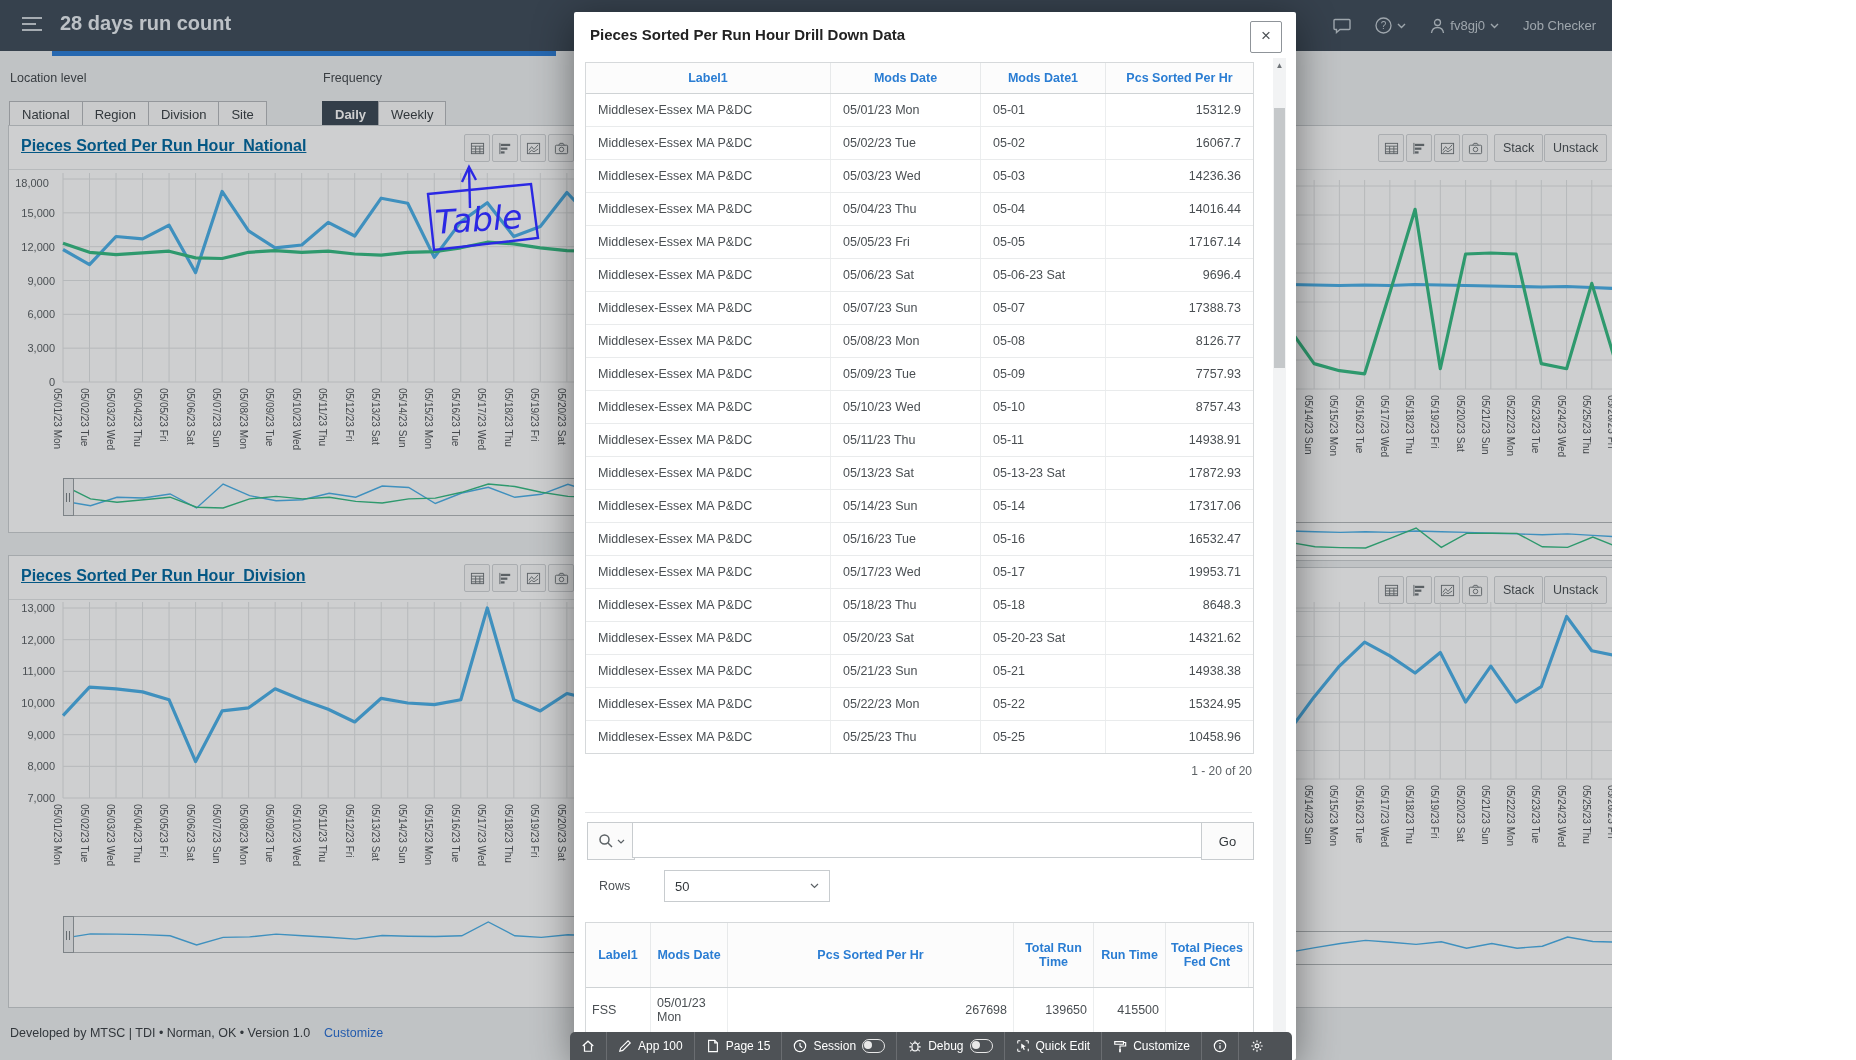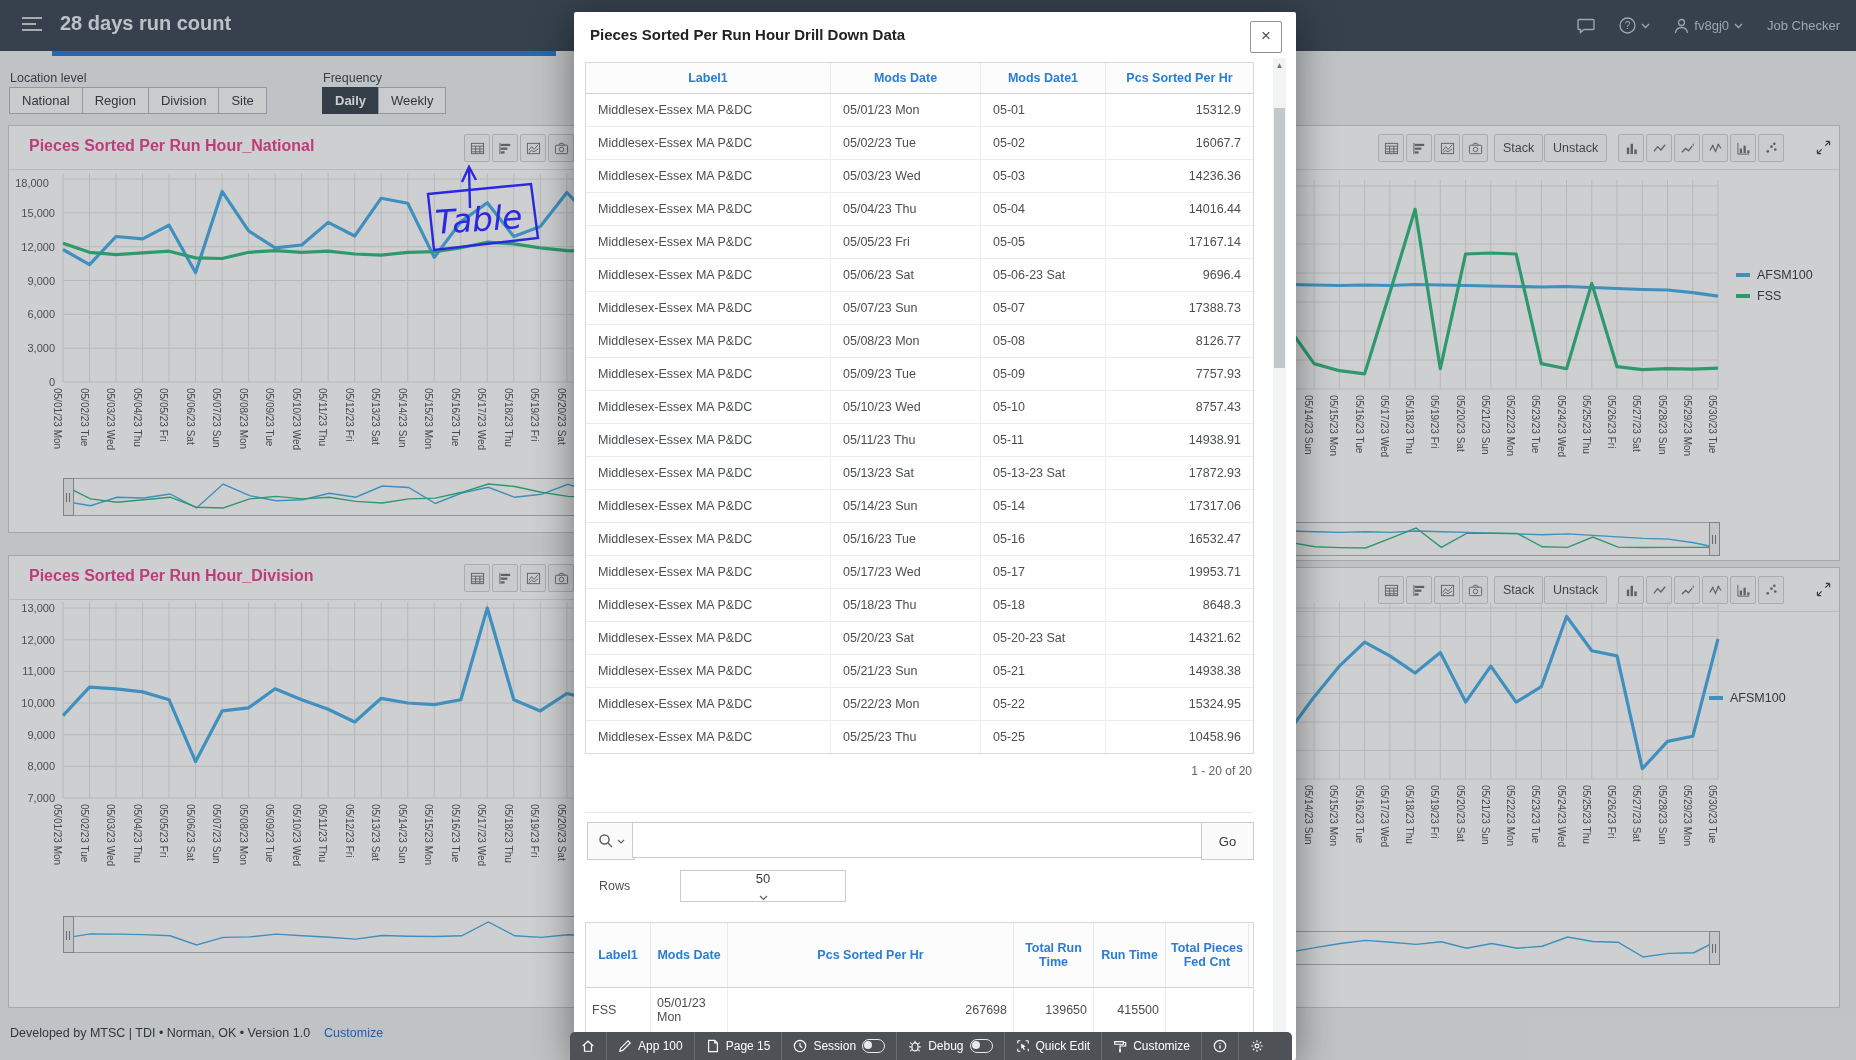--- a/index.html
+++ b/index.html
@@ -1,37 +1,37 @@
 <!DOCTYPE html>
 <html><head>
 <meta charset="utf-8">
 <style>
   html,body{margin:0;padding:0;}
-  .page{position:relative;width:1856px;height:1060px;background:#eef0f2;overflow:hidden;
+  .page{position:relative;width:1612px;height:1060px;background:#eef0f2;overflow:hidden;
         font-family:"Liberation Sans",sans-serif;-webkit-font-smoothing:antialiased;}
   .abs{position:absolute;box-sizing:border-box;}
   
   .hdr{position:absolute;left:0;top:0;width:100%;height:51px;background:#414e5c;}
   .burger{position:absolute;left:22px;top:17px;width:20px;height:16px;cursor:pointer;}
   .burger i{display:block;height:2px;background:#cdd4da;margin-bottom:4px;}
   .burger i:nth-child(2){width:14px;}
   .hdr-title{position:absolute;left:60px;top:12px;color:#e9eef3;font-size:20px;font-weight:700;}
   .tabline{position:absolute;left:52px;top:51px;width:504px;height:5px;background:#2d7fd9;}
   .hdr-right{position:absolute;right:16px;top:0;height:51px;display:flex;align-items:center;gap:24px;color:#c4ccd3;font-size:13px;}
   .hdr-item{display:flex;align-items:center;gap:5px;cursor:pointer;}
   
   .flt-label{position:absolute;font-size:12.5px;color:#454a4e;}
-  .seg{position:absolute;display:flex;}
+  .seg{position:absolute;display:flex;margin-top:14px;}
   .seg .sbtn{height:25px;padding:0 12px;border:1px solid #b7babd;background:#fbfbfb;color:#3c4246;
              font-size:13px;margin-left:-1px;display:flex;align-items:center;cursor:pointer;}
   .seg .sbtn.on{background:#3e4a57;border-color:#3e4a57;color:#fff;font-weight:700;}
   
   .card{position:absolute;background:#fff;border:1px solid #ccd0d3;box-sizing:border-box;}
   .card-head{position:absolute;left:0;top:0;right:0;height:43px;border-bottom:1px solid #e3e5e7;}
-  .card-title{position:absolute;left:20px;top:11px;font-size:16px;font-weight:700;color:#ec4899;}
+  .card-title{position:absolute;left:12px;top:11px;font-size:16px;font-weight:700;color:#0369a1;text-decoration:underline;}
   .tbtn{position:absolute;top:8px;height:26px;border:1px solid #d2d5d7;background:#fbfbfb;border-radius:2px;
         color:#70767a;display:flex;align-items:center;justify-content:center;cursor:pointer;}
   .tbtn svg{width:15px;height:15px;}
   .tbtn.txt{font-size:12.5px;color:#4b5155;padding:0 8px;}
   .ylab{position:absolute;width:46px;text-align:right;font-size:11px;color:#5b6064;}
   .xl{position:absolute;writing-mode:vertical-rl;font-size:10px;color:#55595d;white-space:nowrap;}
   .cgrid{position:absolute;left:0;top:0;}
   .legend-item{position:absolute;display:flex;align-items:center;gap:7px;font-size:12.5px;color:#3f4449;}
   .lsw{width:14px;height:4px;}
   .slider{position:absolute;border:1px solid #b4b8bb;background:#fff;}
@@ -866,21 +866,21 @@
           <path d="M10 10l4 4" stroke="#5b6165" stroke-width="1.5"></path>
         </svg>
       <svg width="8" height="5" viewBox="0 0 8 5">
           <path d="M1 1l3 3 3-3" fill="none" stroke="#5b6165" stroke-width="1.2"></path>
         </svg>
     </div>
     <input class="srch-input" style="top: 810px;" aria-label="Go">
     <div class="go-btn" style="top:810px;">Go</div>
 
     <div class="rows-label" style="left:25px;top:867px;">Rows</div>
-    <div class="rows-sel" style="left:106px;top:858px;flex-direction:column;">
+    <div class="rows-sel" style="left:90px;top:858px;">
       <span>50</span>
       <svg width="9" height="6" viewBox="0 0 9 6">
           <path d="M1 1l3.5 3.5L8 1" fill="none" stroke="#5b6165" stroke-width="1.2"></path>
         </svg>
     </div>
 
     <div class="t2" style="top:910px;height:138px;overflow:hidden;">
       <div class="t2-h" id="t2-head">
           <div class="hc">Label1</div>
           <div class="hc">Mods Date</div>

